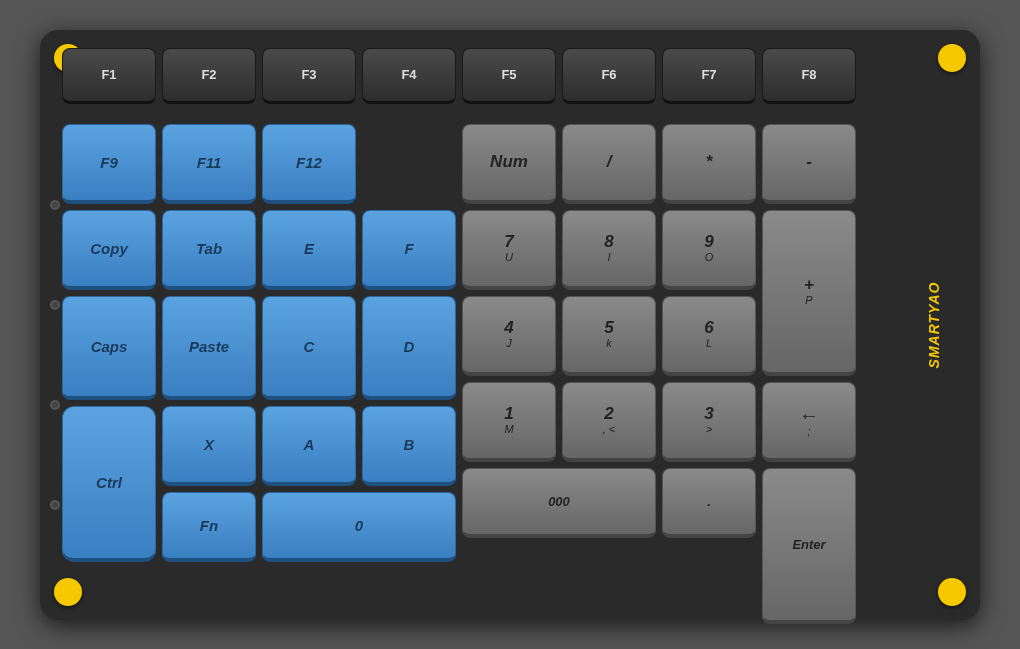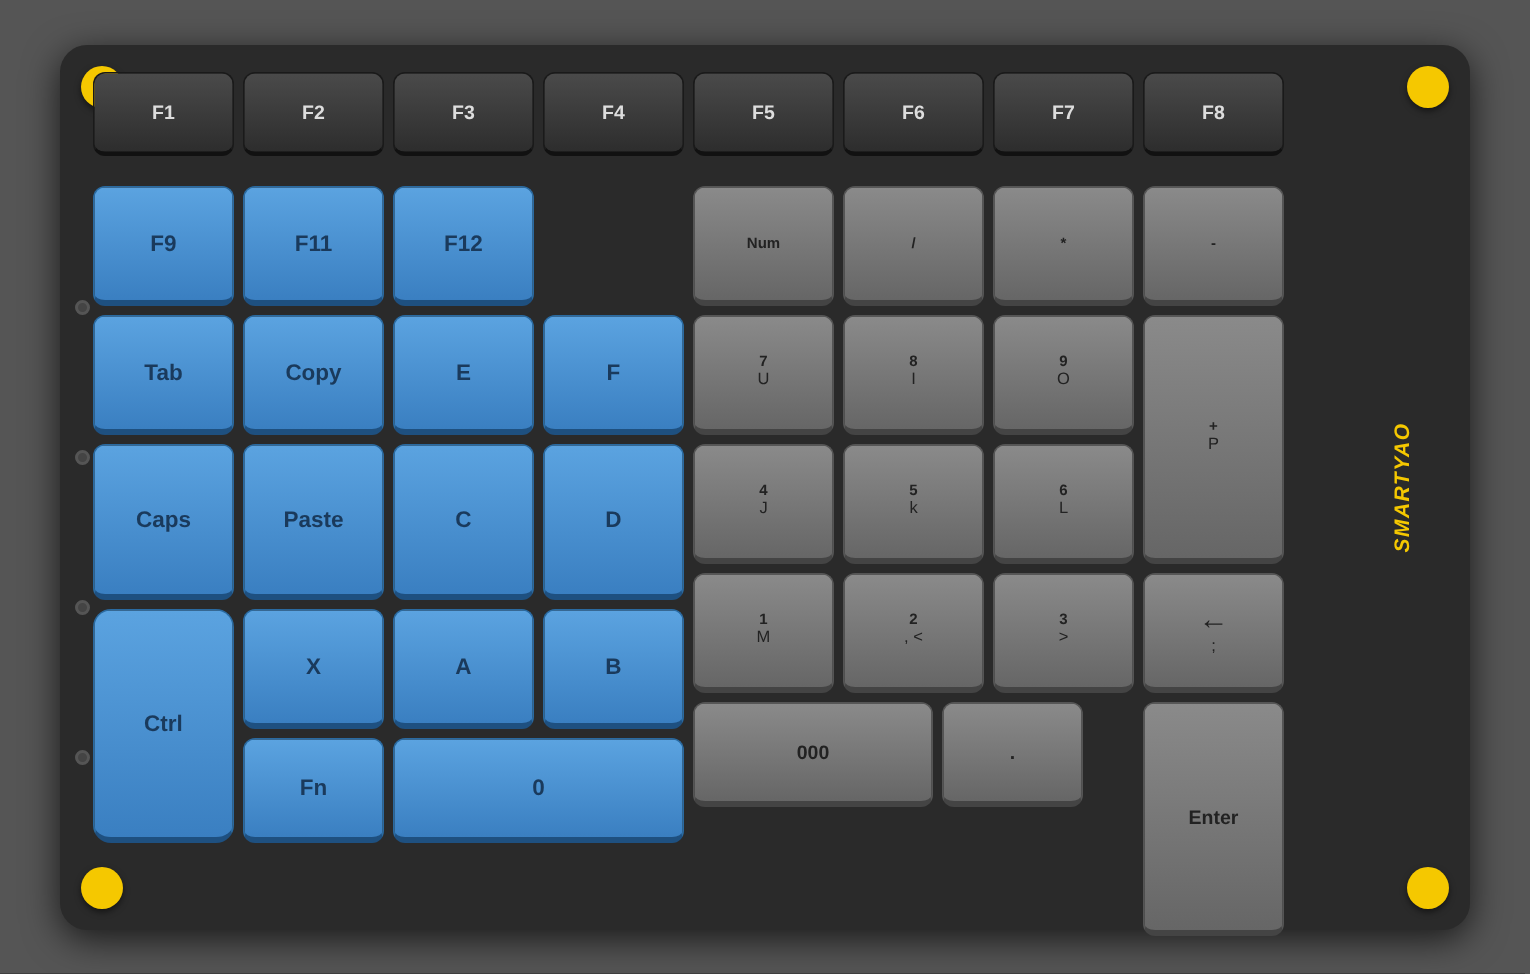--- a/index.html
+++ b/index.html
@@ -118,21 +118,21 @@
     
     .key-gray {
       background: linear-gradient(180deg, #8a8a8a 0%, #666 100%);
       border: 1px solid #555;
       border-bottom: 4px solid #444;
       color: #222;
       font-size: 13px;
     }
 
     .key-label-top {
-      font-size: 10px;
+      font-size: 17px;
       line-height: 1.1;
       text-align: left;
     }
     .key-label-bottom {
       font-size: 11px;
       line-height: 1.1;
       text-align: center;
       font-weight: normal;
     }
 
@@ -192,42 +192,42 @@
           <span>F6</span>
         </div>
       <div class="key key-black w1">
           <span>F7</span>
         </div>
       <div class="key key-black w1">
           <span>F8</span>
         </div>
     </div>
 
-    <div style="display:flex; gap:6px;">
+    <div style="display:flex; gap:6px;font-style:italic;">
 
       <div style="display:flex; flex-direction:column; gap:6px;">
 
         <div class="key-row row2">
           <div class="key key-blue w1">
               <span>F9</span>
             </div>
           <div class="key key-blue w1">
               <span>F11</span>
             </div>
           <div class="key key-blue w1">
               <span>F12</span>
             </div>
         </div>
 
         <div class="key-row row3">
           <div class="key key-blue w1">
+              <span>Copy</span>
+            </div>
+          <div class="key key-blue w1">
               <span>Tab</span>
-            </div>
-          <div class="key key-blue w1">
-              <span>Copy</span>
             </div>
           <div class="key key-blue w1">
               <span>E</span>
             </div>
           <div class="key key-blue w1">
               <span>F</span>
             </div>
         </div>
 
         <div class="key-row row4">
@@ -334,21 +334,21 @@
               <span class="key-label-top">2</span>
               <span class="key-label-bottom">, &lt;</span>
             </div>
             <div class="key key-gray w1" style="height:80px;">
               <span class="key-label-top">3</span>
               <span class="key-label-bottom">&gt;</span>
             </div>
           </div>
 
           <div style="display:flex; gap:6px;">
-            <div class="key key-gray" style="width:160px; height:70px;text-align:right;">
+            <div class="key key-gray" style="width:194px; height:70px;text-align:right;">
               <span>000</span>
             </div>
             <div class="key key-gray w1" style="height:70px;">
               <span>.</span>
             </div>
           </div>
 
         </div>
 
         <div style="display:flex; flex-direction:column; gap:6px;">

